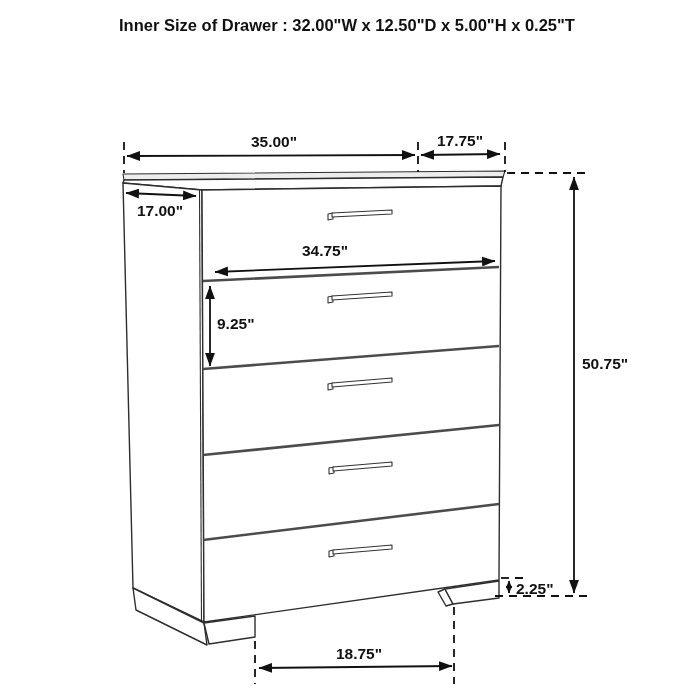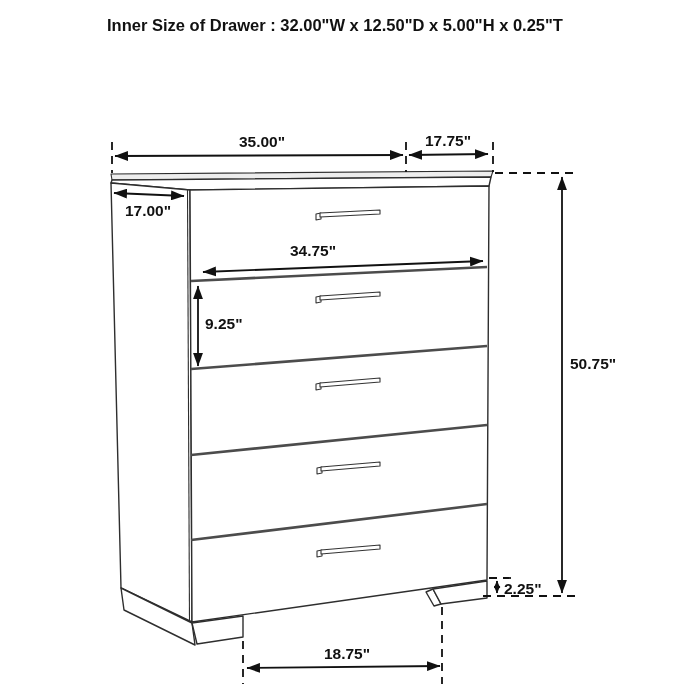--- a/index.html
+++ b/index.html
@@ -9,20 +9,21 @@
     width: 700px;
     height: 700px;
     overflow: hidden;
     font-family: "Liberation Sans", sans-serif;
   }
   .stage {
     position: relative;
     width: 612px;
     height: 700px;
     background: #ffffff;
+    margin-left: 12px;
   }
   svg { display: block; }
   .outline {
     fill: #ffffff;
     stroke: #2e2e2e;
     stroke-width: 1.4;
     stroke-linejoin: round;
   }
   .thinline {
     fill: none;

